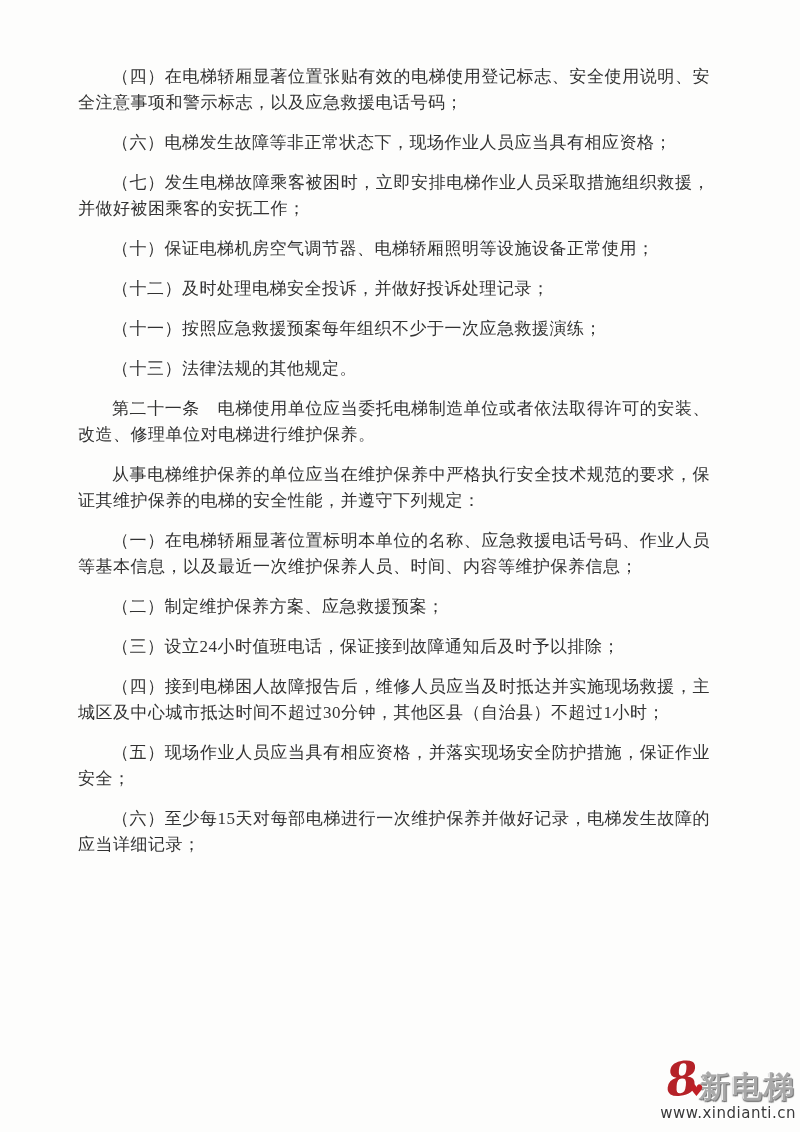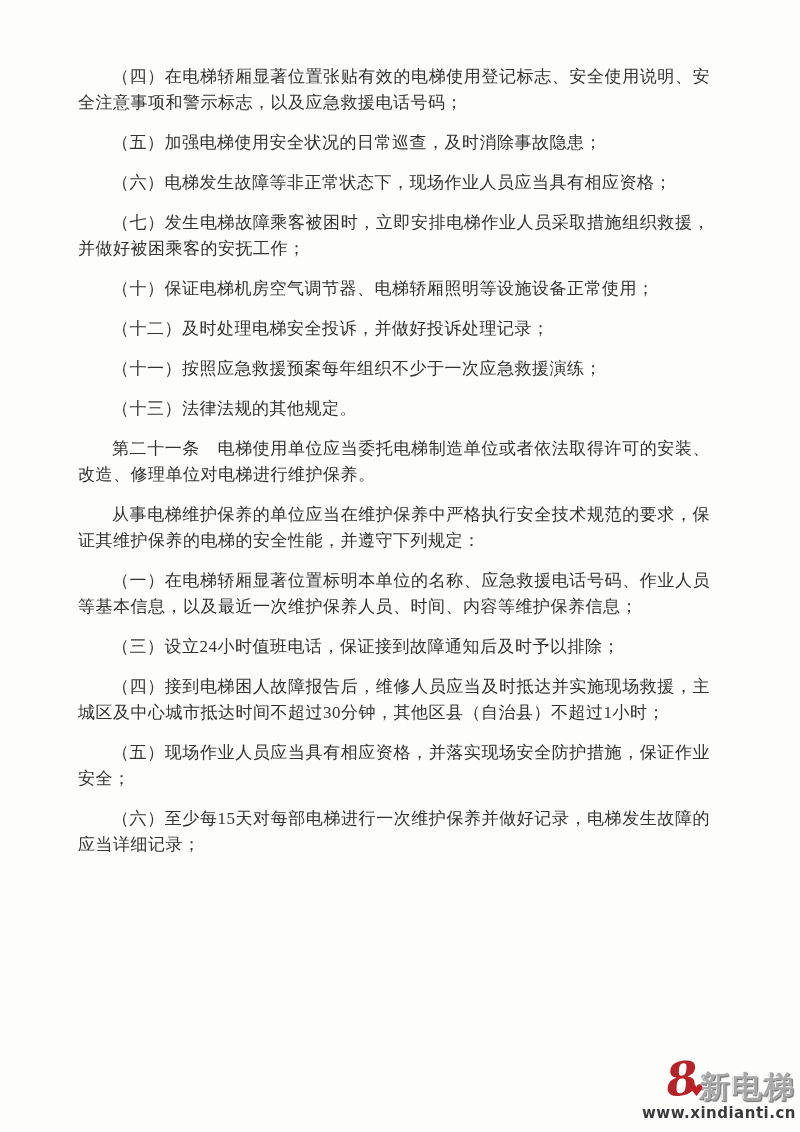--- a/index.html
+++ b/index.html
@@ -78,49 +78,49 @@
     color: #a9a9a9;
     text-shadow:
       -1px -1px 0 #ffffff,
        1px  1px 1px #6f6f6f,
        1px -1px 0 #ffffff,
       -1px  1px 1px #8a8a8a;
   }
   .url {
     margin-top: 2px;
     font-family: "DejaVu Sans", "Liberation Sans", sans-serif;
-    font-weight: bold;
+    font-weight: normal;
     font-size: 15px;
     letter-spacing: 0.5px;
     color: #3a3a3a;
     text-shadow:
       -1px -1px 0 #ffffff,
        1px -1px 0 #ffffff,
       -1px  1px 0 #ffffff,
        1px  1px 0 #ffffff;
     text-align: right;
   }
 </style>
 </head>
 <body>
 
 <div class="page">
 
   <div class="doc">
       <p>（四）在电梯轿厢显著位置张贴有效的电梯使用登记标志、安全使用说明、安全注意事项和警示标志，以及应急救援电话号码；</p>
-      <p>（五）加强电梯使用安全状况的日常巡查，及时消除事故隐患；</p>
       <p>（六）电梯发生故障等非正常状态下，现场作业人员应当具有相应资格；</p>
       <p>（七）发生电梯故障乘客被困时，立即安排电梯作业人员采取措施组织救援，并做好被困乘客的安抚工作；</p>
       <p>（十）保证电梯机房空气调节器、电梯轿厢照明等设施设备正常使用；</p>
       <p>（十二）及时处理电梯安全投诉，并做好投诉处理记录；</p>
       <p>（十一）按照应急救援预案每年组织不少于一次应急救援演练；</p>
       <p>（十三）法律法规的其他规定。</p>
       <p>第二十一条　电梯使用单位应当委托电梯制造单位或者依法取得许可的安装、改造、修理单位对电梯进行维护保养。</p>
       <p>从事电梯维护保养的单位应当在维护保养中严格执行安全技术规范的要求，保证其维护保养的电梯的安全性能，并遵守下列规定：</p>
       <p>（一）在电梯轿厢显著位置标明本单位的名称、应急救援电话号码、作业人员等基本信息，以及最近一次维护保养人员、时间、内容等维护保养信息；</p>
+      <p>（二）制定维护保养方案、应急救援预案；</p>
       <p>（三）设立24小时值班电话，保证接到故障通知后及时予以排除；</p>
       <p>（四）接到电梯困人故障报告后，维修人员应当及时抵达并实施现场救援，主城区及中心城市抵达时间不超过30分钟，其他区县（自治县）不超过1小时；</p>
       <p>（五）现场作业人员应当具有相应资格，并落实现场安全防护措施，保证作业安全；</p>
       <p>（六）至少每15天对每部电梯进行一次维护保养并做好记录，电梯发生故障的应当详细记录；</p>
     </div>
 
   <div class="watermark">
     <div class="brand-row">
       <span class="logo8">
         <span>8</span>

